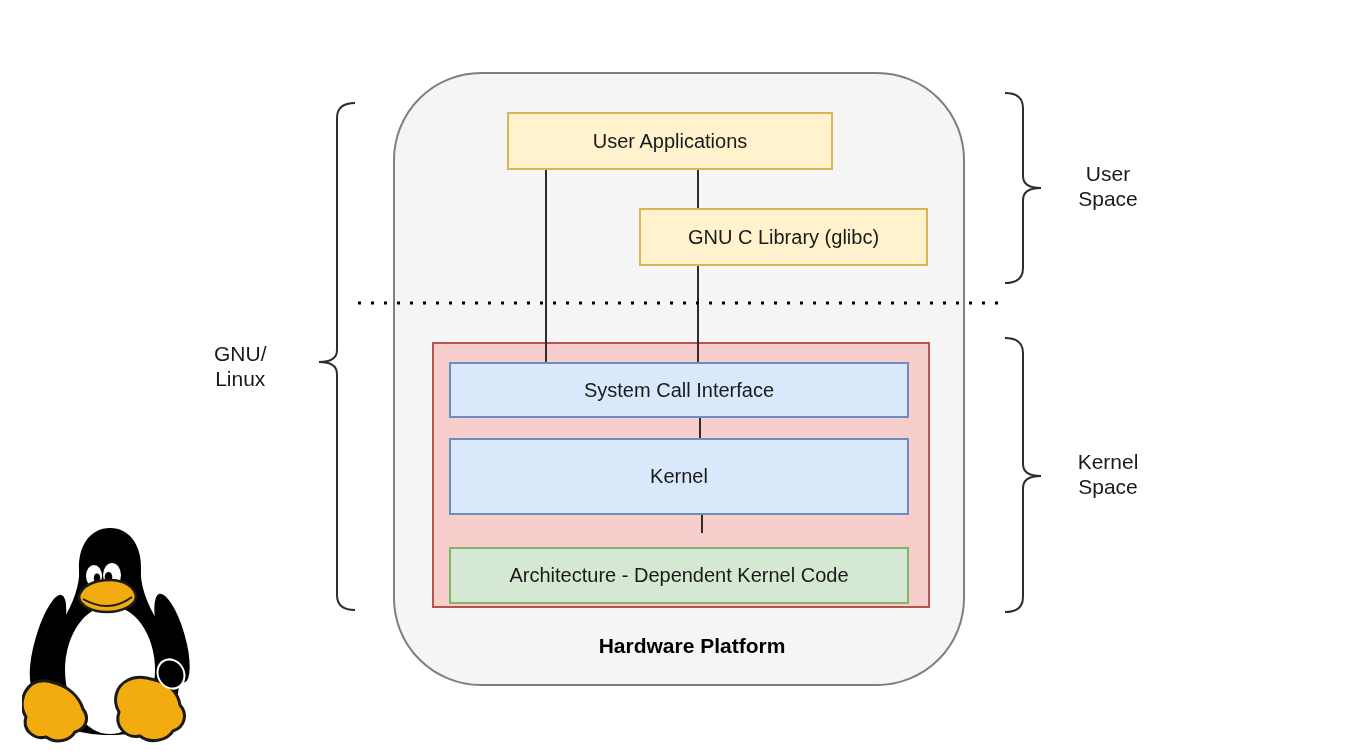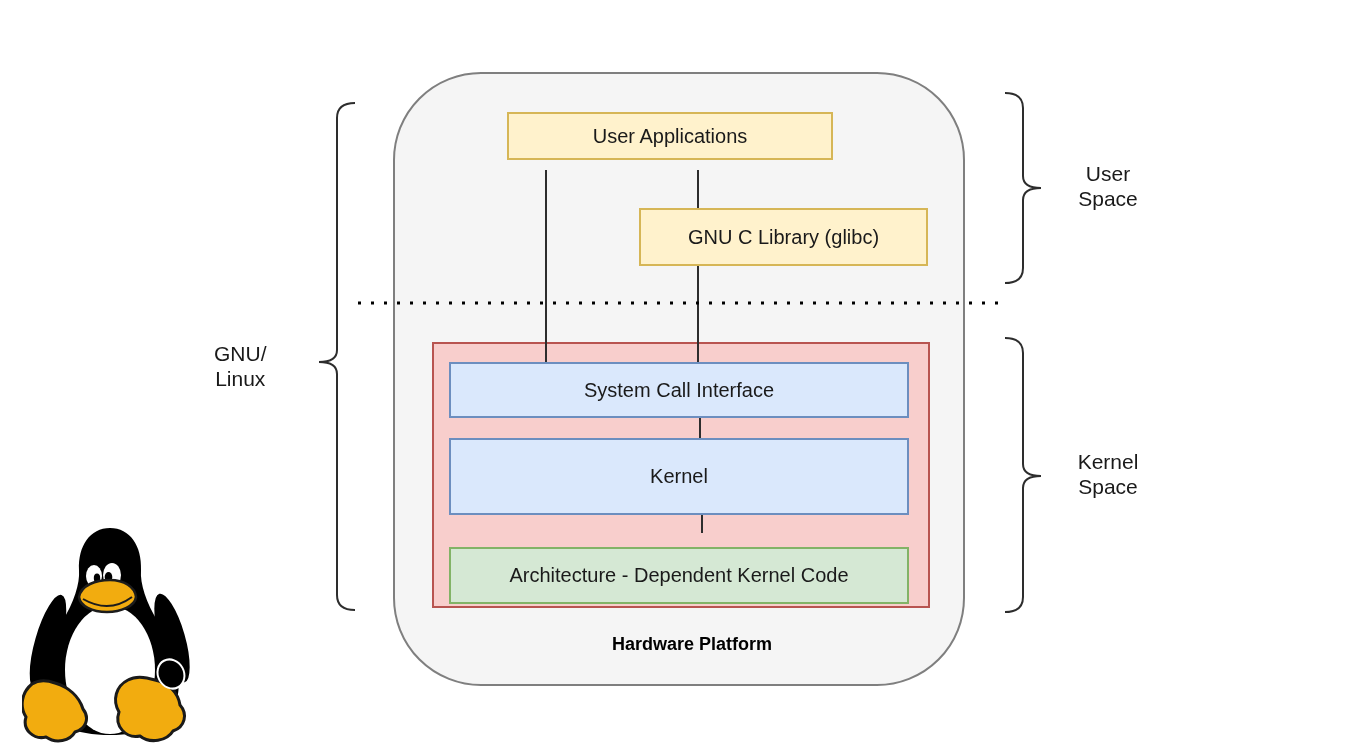--- a/index.html
+++ b/index.html
@@ -32,40 +32,40 @@
     justify-content: center;
     text-align: center;
     font-size: 20px;
     color: #1a1a1a;
     border: 2px solid;
   }
   .box-yellow { background: #fff2cc; border-color: #d6b656; }
   .box-blue   { background: #dae8fc; border-color: #6c8ebf; }
   .box-green  { background: #d5e8d4; border-color: #82b366; }
 
-  .box-user-apps { left: 507px; top: 112px; width: 326px; height: 48px; }
+  .box-user-apps { left: 507px; top: 112px; width: 326px; height: 58px; }
   .box-glibc     { left: 639px; top: 208px; width: 289px; height: 58px; }
 
   .kernel-group {
     position: absolute;
     left: 432px; top: 342px;
     width: 498px; height: 266px;
     background: #f8cecc;
     border: 2px solid #b85450;
   }
   .box-sci    { left: 449px; top: 362px; width: 460px; height: 56px; }
   .box-kernel { left: 449px; top: 438px; width: 460px; height: 77px; }
   .box-arch   { left: 449px; top: 533px; width: 460px; height: 57px; margin-top: 14px; }
 
   .hw-label {
     position: absolute;
     left: 432px; top: 634px;
     width: 520px;
     text-align: center;
-    font-size: 18px;
+    font-size: 21px;
     font-weight: bold;
     color: #000;
   }
 
   
   .side-label {
     position: absolute;
     font-size: 21px;
     line-height: 25px;
     color: #1a1a1a;

